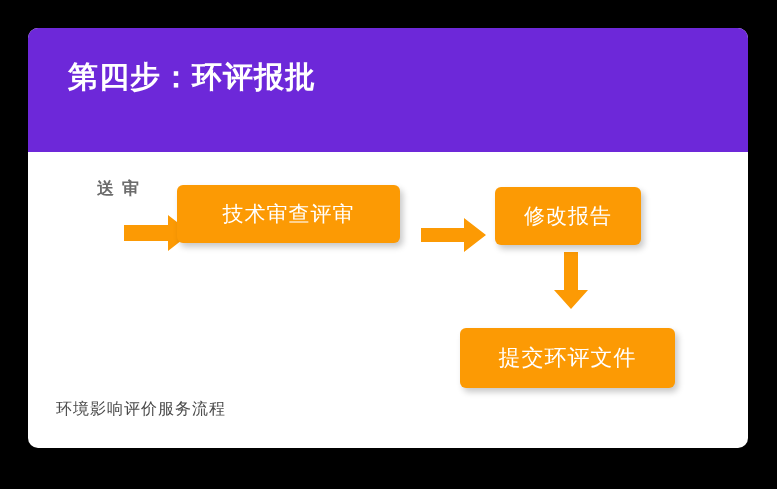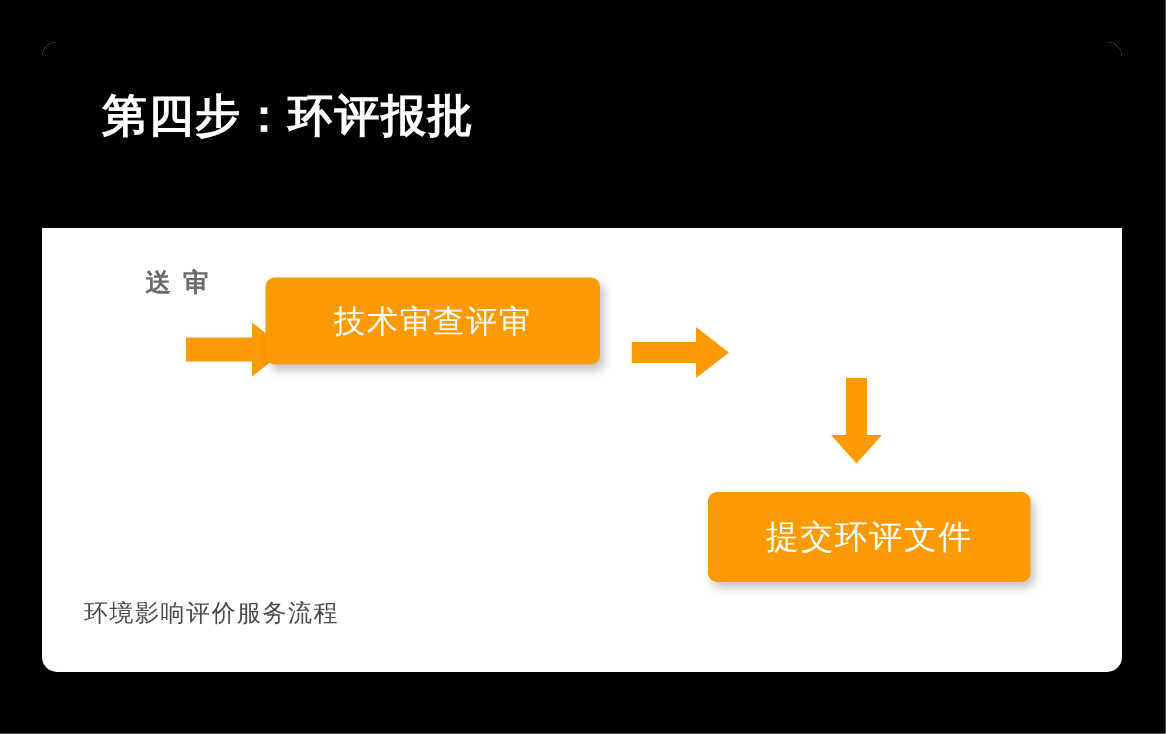--- a/index.html
+++ b/index.html
@@ -27,21 +27,21 @@
     overflow: hidden;
   }
 
   
   #header-band {
     position: absolute;
     left: 0;
     top: 0;
     width: 100%;
     height: 124px;
-    background: #000000;
+    background: #6d28d9;
   }
   #header-title {
     position: absolute;
     left: 40px;
     top: 29px;
     font-size: 30px;
     font-weight: bold;
     color: #ffffff;
     letter-spacing: 1px;
     white-space: nowrap;
@@ -80,21 +80,21 @@
     width: 223px;
     height: 58px;
   }
   #box-revise-report {
     left: 467px;
     top: 63px;
     width: 146px;
     height: 58px;
   }
   #box-submit-files {
-    left: 444px;
+    left: 432px;
     top: 204px;
     width: 215px;
     height: 60px;
   }
 
   
   #box-submit-files .flow-box-label { font-size: 22px; }
 
   
   #label-submit-for-review {
@@ -158,20 +158,23 @@
     <div id="arrow-3" class="arrow-down">
       <svg width="40" height="58" viewBox="0 0 40 58" xmlns="http://www.w3.org/2000/svg">
         <polygon points="13,0 27,0 27,38 37,38 20,57 3,38 13,38" fill="#fc9a04"></polygon>
       </svg>
     </div>
 
     <div id="box-technical-review" class="flow-box">
       <span class="flow-box-label">技术审查评审</span>
     </div>
 
+    <div id="box-revise-report" class="flow-box">
+      <span class="flow-box-label">修改报告</span>
+    </div>
 
     <div id="box-submit-files" class="flow-box">
       <span class="flow-box-label">提交环评文件</span>
     </div>
 
     <div id="caption">环境影响评价服务流程</div>
 
   </div>
 </div>
 

